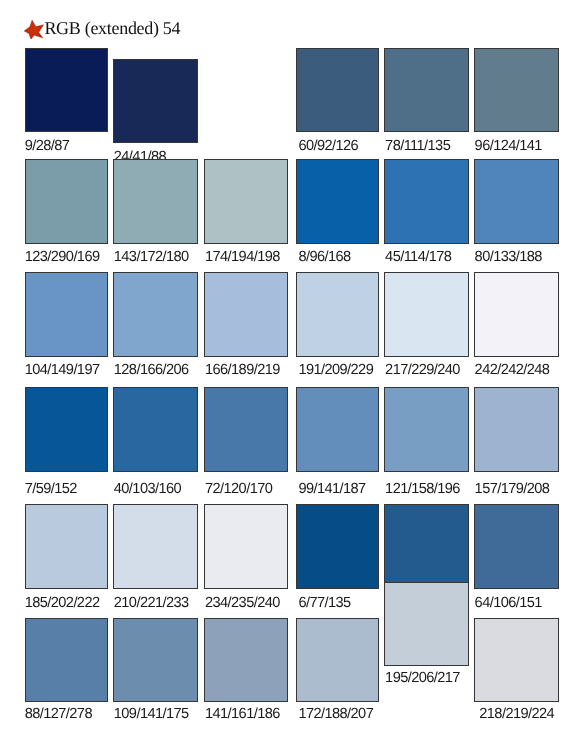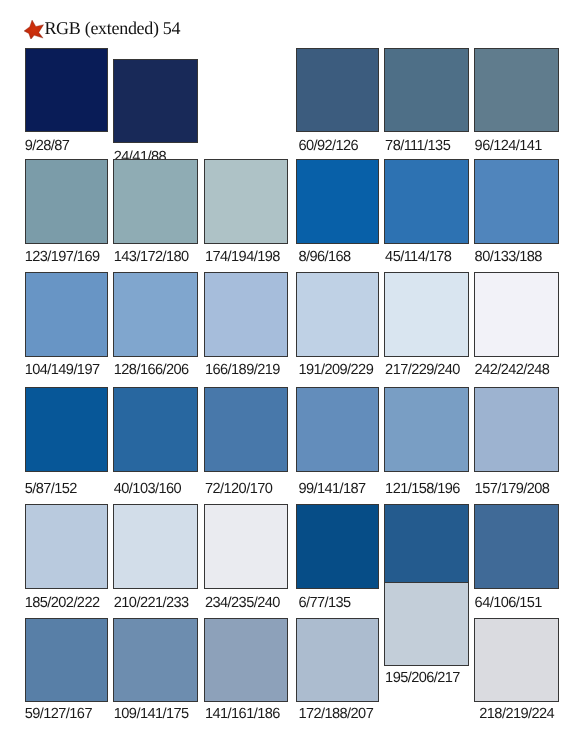--- a/index.html
+++ b/index.html
@@ -108,21 +108,21 @@
     <div class="cell" style="left: 383.8px; top: 47.6px; width: 84.8px; height: 110px;">
       <div class="swatch" style="background: rgb(78, 111, 135); border-color: rgb(54, 54, 54); width: 84.8px; height: 84.3px;"></div>
       <div class="label" style="top: 91px; left: 1.3px;">78/111/135</div>
     </div>
     <div class="cell" style="left: 474.3px; top: 47.6px; width: 84.4px; height: 110px;">
       <div class="swatch" style="background: rgb(96, 124, 141); border-color: rgb(54, 54, 54); width: 84.4px; height: 84.3px;"></div>
       <div class="label" style="top: 91px; left: 0.3px;">96/124/141</div>
     </div>
     <div class="cell" style="left: 24.7px; top: 159.3px; width: 83.2px; height: 110px;">
       <div class="swatch" style="background: rgb(123, 156, 169); border-color: rgb(54, 54, 54); width: 83.2px; height: 84.3px;"></div>
-      <div class="label" style="top: 91.2px; left: 0px;">123/197/169</div>
+      <div class="label" style="top: 91.2px; left: 0px;">123/290/169</div>
     </div>
     <div class="cell" style="left: 113px; top: 159.3px; width: 84.8px; height: 110px;">
       <div class="swatch" style="background: rgb(143, 172, 180); border-color: rgb(54, 54, 54); width: 84.8px; height: 84.3px;"></div>
       <div class="label" style="top: 91.2px; left: 0.8px;">143/172/180</div>
     </div>
     <div class="cell" style="left: 204px; top: 159.3px; width: 83.9px; height: 110px;">
       <div class="swatch" style="background: rgb(174, 194, 198); border-color: rgb(54, 54, 54); width: 83.9px; height: 84.3px;"></div>
       <div class="label" style="top: 91.2px; left: 1px;">174/194/198</div>
     </div>
     <div class="cell" style="left: 296.1px; top: 159.3px; width: 83px; height: 110px;">
@@ -156,21 +156,21 @@
     <div class="cell" style="left: 383.8px; top: 272.4px; width: 84.8px; height: 110px;">
       <div class="swatch" style="background: rgb(217, 229, 240); border-color: rgb(54, 54, 54); width: 84.8px; height: 84.3px;"></div>
       <div class="label" style="top: 90.8px; left: 1.3px;">217/229/240</div>
     </div>
     <div class="cell" style="left: 474.3px; top: 272.4px; width: 83px; height: 110px;">
       <div class="swatch" style="background: rgb(242, 242, 248); border-color: rgb(54, 54, 54); width: 84.4px; height: 84.3px;"></div>
       <div class="label" style="top: 90.8px; left: 0.3px;">242/242/248</div>
     </div>
     <div class="cell" style="left: 24.7px; top: 387.3px; width: 83.2px; height: 110px;">
       <div class="swatch" style="background: rgb(7, 87, 152); border-color: rgb(54, 54, 54); width: 83.2px; height: 84.3px;"></div>
-      <div class="label" style="top: 94.9px; left: 0px;">5/87/152</div>
+      <div class="label" style="top: 94.9px; left: 0px;">7/59/152</div>
     </div>
     <div class="cell" style="left: 113px; top: 387.3px; width: 84.8px; height: 110px;">
       <div class="swatch" style="background: rgb(40, 103, 160); border-color: rgb(54, 54, 54); width: 84.8px; height: 84.3px;"></div>
       <div class="label" style="top: 94.9px; left: 0.8px;">40/103/160</div>
     </div>
     <div class="cell" style="left: 204px; top: 387.3px; width: 83.9px; height: 110px;">
       <div class="swatch" style="background: rgb(72, 120, 170); border-color: rgb(54, 54, 54); width: 83.9px; height: 84.3px;"></div>
       <div class="label" style="top: 94.9px; left: 1px;">72/120/170</div>
     </div>
     <div class="cell" style="left: 296.1px; top: 387.3px; width: 83px; height: 110px;">
@@ -204,21 +204,21 @@
     <div class="cell" style="left: 383.8px; top: 504.3px; width: 84.8px; height: 110px;">
       <div class="swatch" style="background: rgb(36, 91, 142); border-color: rgb(54, 54, 54); width: 84.8px; height: 84.3px;"></div>
       <div class="label" style="top: 91.5px; left: 1.3px;">36/91/108</div>
     </div>
     <div class="cell" style="left: 474.3px; top: 504.3px; width: 84.4px; height: 110px;">
       <div class="swatch" style="background: rgb(64, 106, 151); border-color: rgb(54, 54, 54); width: 84.4px; height: 84.3px;"></div>
       <div class="label" style="top: 91.5px; left: 0.3px;">64/106/151</div>
     </div>
     <div class="cell" style="left: 24.7px; top: 618.2px; width: 83.2px; height: 110px;">
       <div class="swatch" style="background: rgb(88, 127, 167); border-color: rgb(54, 54, 54); width: 83.2px; height: 84.3px;"></div>
-      <div class="label" style="top: 89.2px; left: 0px;">59/127/167</div>
+      <div class="label" style="top: 89.2px; left: 0px;">88/127/278</div>
     </div>
     <div class="cell" style="left: 113px; top: 618.2px; width: 84.8px; height: 110px;">
       <div class="swatch" style="background: rgb(109, 141, 175); border-color: rgb(54, 54, 54); width: 84.8px; height: 84.3px;"></div>
       <div class="label" style="top: 89.2px; left: 0.8px;">109/141/175</div>
     </div>
     <div class="cell" style="left: 204px; top: 618.2px; width: 83.9px; height: 110px;">
       <div class="swatch" style="background: rgb(141, 161, 186); border-color: rgb(54, 54, 54); width: 83.9px; height: 84.3px;"></div>
       <div class="label" style="top: 89.2px; left: 1px;">141/161/186</div>
     </div>
     <div class="cell" style="left: 296.1px; top: 618.2px; width: 83px; height: 110px;">

